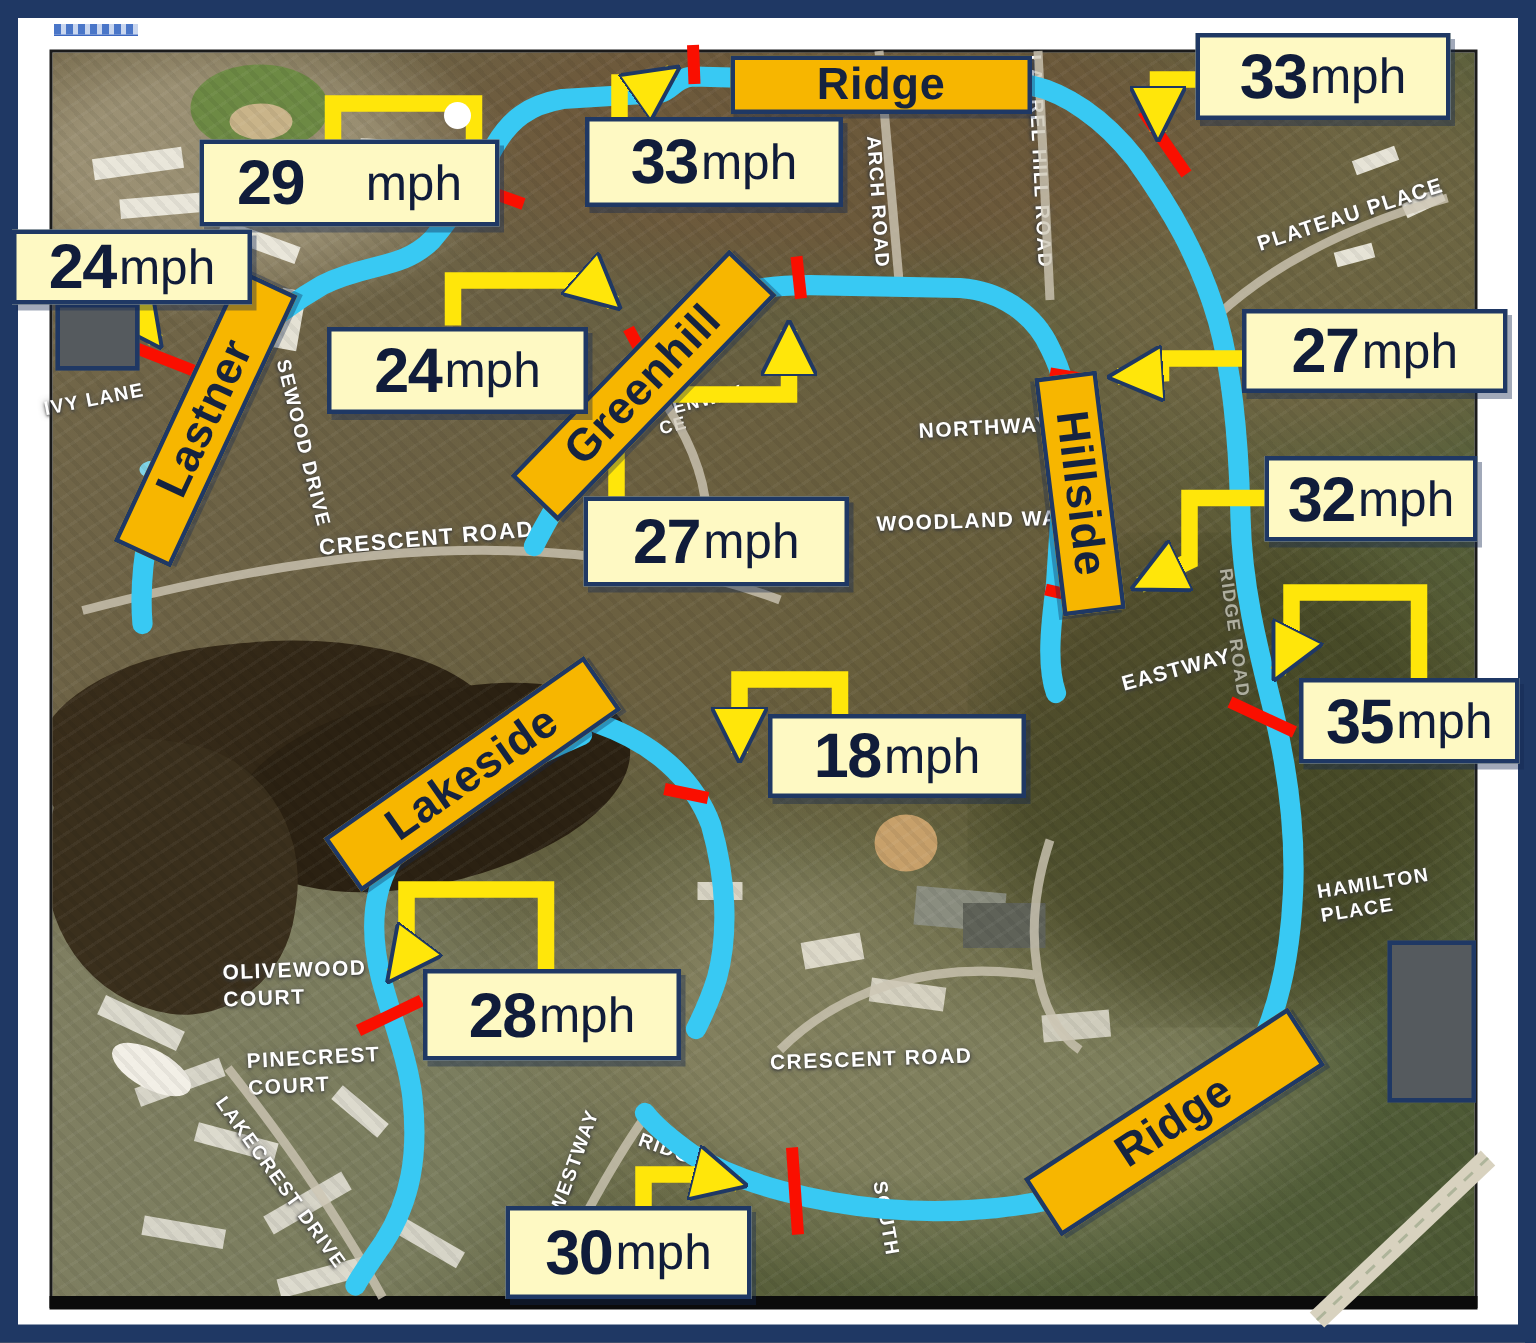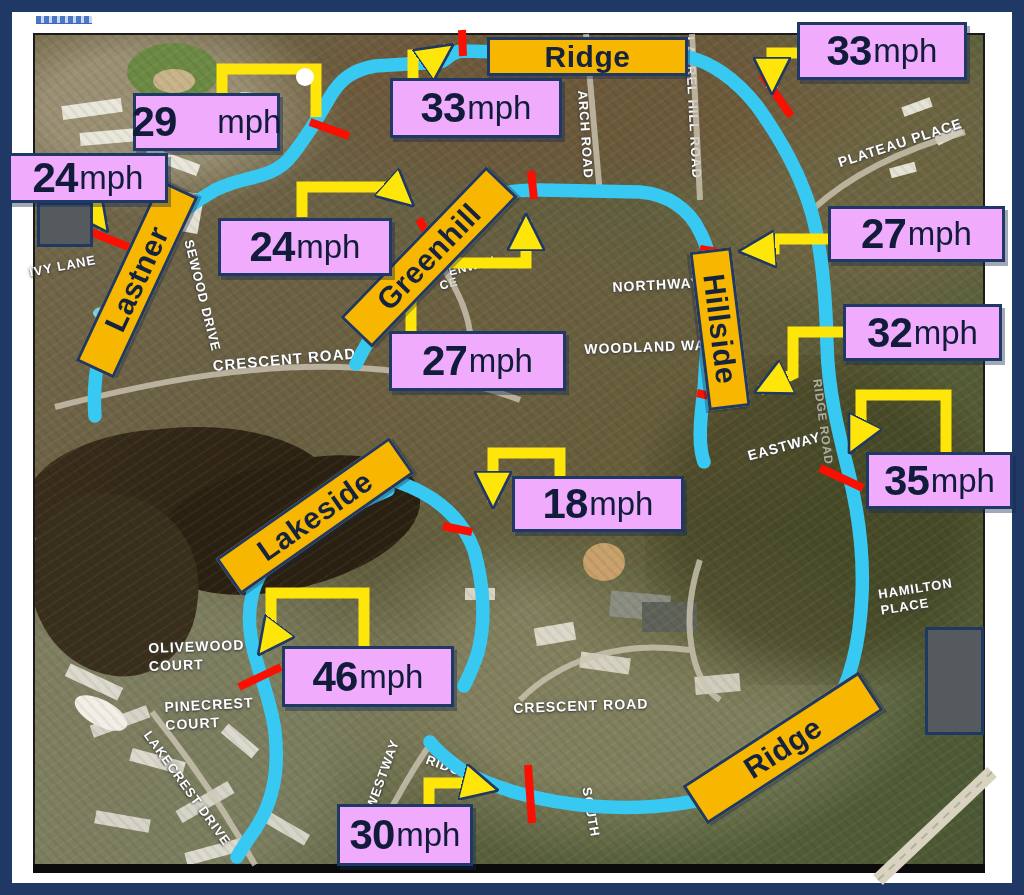--- a/index.html
+++ b/index.html
@@ -26,21 +26,21 @@
                  repeating-linear-gradient(-33deg, rgba(255,255,255,.04) 0 2px, transparent 2px 9px);}
   .blob,.b{position:absolute;}
   .bottom-edge{position:absolute;left:33px;top:864px;width:952px;height:9px;background:#0b0b0b;}
   
   svg.overlay{position:absolute;left:0;top:0;z-index:4;}
   
   .street{position:absolute;z-index:3;color:#fff;font-weight:bold;font-size:13px;
     letter-spacing:1px;white-space:pre-line;line-height:1.25;transform-origin:0 0;
     text-shadow:0 1px 2px rgba(50,50,50,.95),0 0 4px rgba(90,90,90,.7);}
   
-  .callout{position:absolute;z-index:6;background:#f0abfc;border:3px solid #1F3864;
+  .callout{position:absolute;z-index:6;background:#fef9c3;border:3px solid #1F3864;
     box-sizing:border-box;display:flex;align-items:center;justify-content:center;
     color:#101c3a;box-shadow:3px 4px 0 rgba(20,40,80,.4);}
   .callout .num{font-size:42px;font-weight:600;letter-spacing:-1px;}
   .callout .unit{font-size:33px;font-weight:500;margin-left:2px;}
   
   .sign{position:absolute;z-index:5;background:#F7B600;border:3px solid #1F3864;
     box-sizing:border-box;display:flex;align-items:center;justify-content:center;
     color:#16233f;font-size:30px;font-weight:600;letter-spacing:.5px;
     box-shadow:2px 3px 0 rgba(20,40,80,.35);}
   
@@ -192,21 +192,21 @@
   <div class="sign" style="left:209px;top:494px;width:212px;height:44px;transform:rotate(-35deg);">
       <span>Lakeside</span>
     </div>
   <div class="sign" style="left:678px;top:725px;width:210px;height:46px;transform:rotate(-33deg);">
       <span>Ridge</span>
     </div>
 
   <div class="graybox" style="left:37px;top:202px;width:56px;height:45px;"></div>
   <div class="graybox" style="left:925px;top:627px;width:59px;height:108px;"></div>
 
-  <div class="callout" style="left:133px;top:93px;width:147px;height:58px;gap:39px;">
+  <div class="callout" style="left:133px;top:93px;width:200px;height:58px;gap:39px;">
       <span class="num">29</span>
       <span class="unit">mph</span>
     </div>
   <div class="callout" style="left:8px;top:153px;width:160px;height:50px;">
       <span class="num">24</span>
       <span class="unit">mph</span>
     </div>
   <div class="callout" style="left:390px;top:78px;width:172px;height:60px;">
       <span class="num">33</span>
       <span class="unit">mph</span>
@@ -216,39 +216,39 @@
       <span class="unit">mph</span>
     </div>
   <div class="callout" style="left:218px;top:218px;width:174px;height:58px;">
       <span class="num">24</span>
       <span class="unit">mph</span>
     </div>
   <div class="callout" style="left:828px;top:206px;width:177px;height:56px;">
       <span class="num">27</span>
       <span class="unit">mph</span>
     </div>
-  <div class="callout" style="left:843px;top:304px;width:159px;height:57px;">
+  <div class="callout" style="left:843px;top:304px;width:142px;height:57px;">
       <span class="num">32</span>
       <span class="unit">mph</span>
     </div>
   <div class="callout" style="left:866px;top:452px;width:147px;height:57px;">
       <span class="num">35</span>
       <span class="unit">mph</span>
     </div>
   <div class="callout" style="left:389px;top:331px;width:177px;height:60px;">
       <span class="num">27</span>
       <span class="unit">mph</span>
     </div>
   <div class="callout" style="left:512px;top:476px;width:172px;height:56px;">
       <span class="num">18</span>
       <span class="unit">mph</span>
     </div>
   <div class="callout" style="left:282px;top:646px;width:172px;height:61px;">
-      <span class="num">46</span>
-      <span class="unit">mph</span>
-    </div>
-  <div class="callout" style="left:337px;top:804px;width:136px;height:62px;">
+      <span class="num">28</span>
+      <span class="unit">mph</span>
+    </div>
+  <div class="callout" style="left:337px;top:804px;width:164px;height:62px;">
       <span class="num">30</span>
       <span class="unit">mph</span>
     </div>
 
   <div class="bottom-edge"></div>
 </div>
 
 </body></html>

